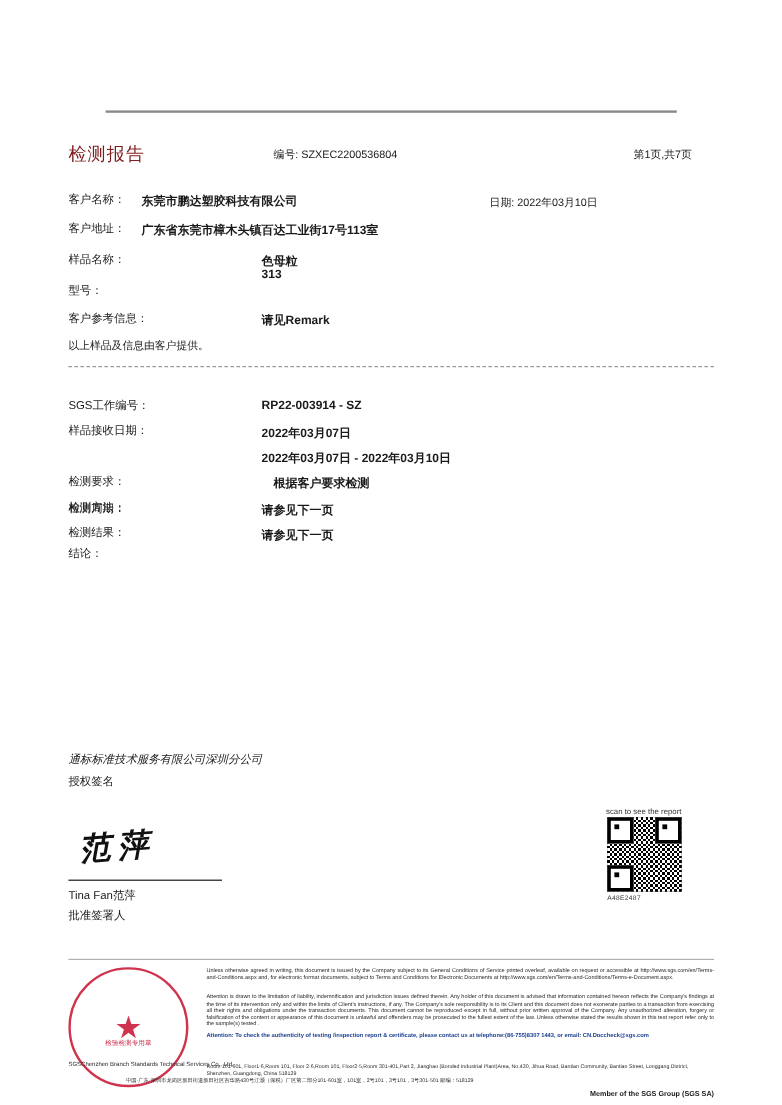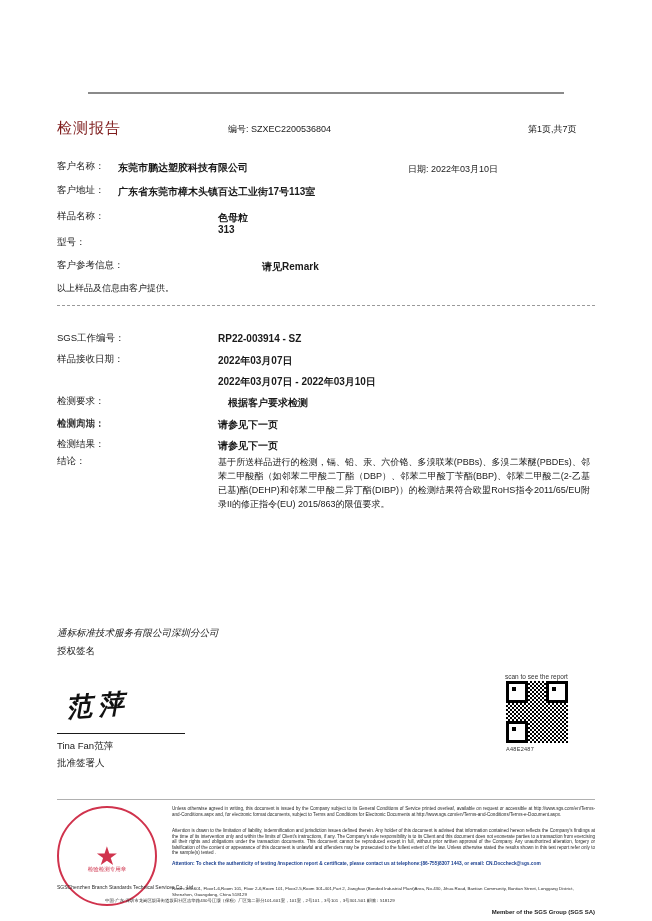--- a/index.html
+++ b/index.html
@@ -318,21 +318,21 @@
   <div class="field-label" style="left:57px; top:184px;">客户地址：</div>
   <div class="field-value" style="left:118px; top:185px;">广东省东莞市樟木头镇百达工业街17号113室</div>
 
   <div class="field-label" style="left:57px; top:210px;">样品名称：</div>
   <div class="field-value" style="left:218px; top:211px;">色母粒</div>
 
   <div class="field-label" style="left:57px; top:236px;">型号：</div>
   <div class="field-value" style="left:218px; top:224px;">313</div>
 
   <div class="field-label" style="left:57px; top:259px;">客户参考信息：</div>
-  <div class="field-value" style="left:218px; top:260px;margin-left:44px;">请见Remark</div>
+  <div class="field-value" style="left:218px; top:260px;">请见Remark</div>
 
   <div class="note" style="left:57px; top:282px;">以上样品及信息由客户提供。</div>
 
   <div class="dashed" style="top:305px;"></div>
 
   <div class="field-label" style="left:57px; top:332px;">SGS工作编号：</div>
   <div class="field-value" style="left:218px; top:333px;">RP22-003914 - SZ</div>
 
   <div class="field-label" style="left:57px; top:353px;">样品接收日期：</div>
   <div class="field-value" style="left:218px; top:354px;">2022年03月07日</div>
@@ -343,21 +343,20 @@
   <div class="field-label" style="left:57px; top:395px;">检测要求：</div>
   <div class="field-value" style="left:228px; top:396px;">根据客户要求检测</div>
 
   <div class="field-label" style="left:57px; top:417px;">检测方法：</div>
   <div class="field-value" style="left:218px; top:418px;">请参见下一页</div>
 
   <div class="field-label" style="left:57px; top:438px;">检测结果：</div>
   <div class="field-value" style="left:218px; top:439px;">请参见下一页</div>
 
   <div class="field-label" style="left:57px; top:455px;">结论：</div>
-  <div class="conclusion">基于所送样品进行的检测，镉、铅、汞、六价铬、多溴联苯(PBBs)、多溴二苯醚(PBDEs)、邻苯二甲酸酯（如邻苯二甲酸二丁酯（DBP）、邻苯二甲酸丁苄酯(BBP)、邻苯二甲酸二(2-乙基已基)酯(DEHP)和邻苯二甲酸二异丁酯(DIBP)）的检测结果符合欧盟RoHS指令2011/65/EU附录II的修正指令(EU) 2015/863的限值要求。</div>
 
   <div class="company-line">通标标准技术服务有限公司深圳分公司</div>
   <div class="auth-line">授权签名</div>
   <div class="sig-script">范萍</div>
   <div class="sig-rule"></div>
   <div class="sig-name">Tina Fan范萍</div>
   <div class="sig-role">批准签署人</div>
 
   <div class="qr-caption">scan to see the report</div>
   <div class="qr-box">

